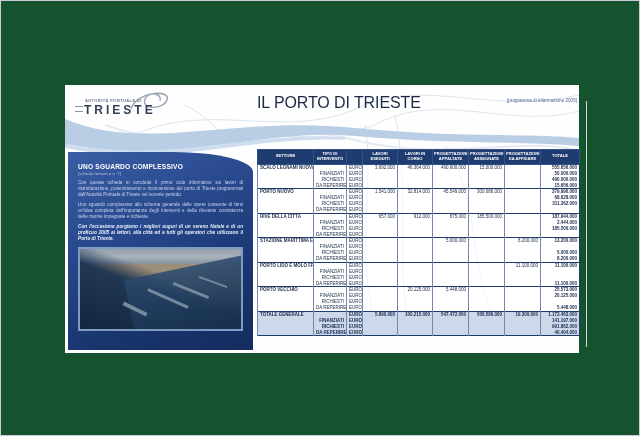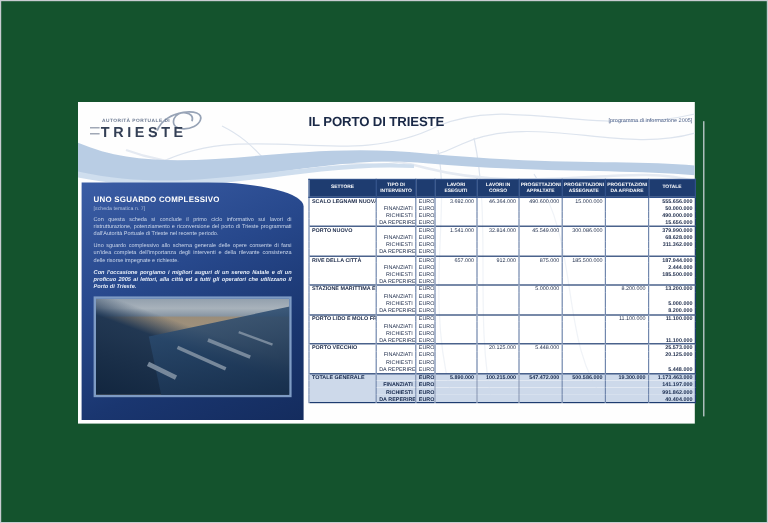--- a/index.html
+++ b/index.html
@@ -17,21 +17,21 @@
 
   
   .logo { position:absolute; left:8px; top:4px; width:110px; height:34px; }
   .logo-swirl { position:absolute; left:54px; top:-2px; }
   .logo-org { position:absolute; left:12px; top:9px; font-size:4px; letter-spacing:.4px; color:#6a7890; font-weight:bold; }
   .logo-name { position:absolute; left:11px; top:14px; font-size:12px; font-weight:bold; letter-spacing:3px; color:#333f55; }
   .logo-rules { position:absolute; left:2px; top:17px; width:8px; height:6px; border-top:1px solid #8a93a5; border-bottom:1px solid #8a93a5; }
 
   
   .title-block { position:absolute; left:192px; top:11px; width:300px; color:#1a2947; }
-  .title-line { font-size:11px; font-weight:bold; line-height:13.5px; letter-spacing:-.1px; }
+  .title-line { font-size:16px; font-weight:normal; line-height:13.5px; letter-spacing:-.1px; }
   .program-note { position:absolute; right:2px; top:13px; font-size:4.6px; color:#51648a; }
 
   
   .sidebar { position:absolute; left:3px; top:67px; width:185px; height:198px;
              background:linear-gradient(155deg,#3b5da5 0%, #27488c 38%, #1a3670 70%, #142c5e 100%);
              border-top-right-radius:80px 20px; padding:11px 10px 0 10px; }
   .sb-heading { font-size:6.6px; font-weight:bold; color:#ffffff; letter-spacing:.2px; }
   .sb-sub { font-size:4.4px; color:#aebfdd; margin-top:1px; margin-bottom:4px; }
   .sb-para { font-size:4.6px; line-height:6px; color:#c9d5ea; text-align:justify; margin-bottom:4px; }
   .sb-closing { font-size:4.7px; line-height:6px; color:#e6edf8; font-weight:bold; font-style:italic; text-align:justify; margin-bottom:5px; }

